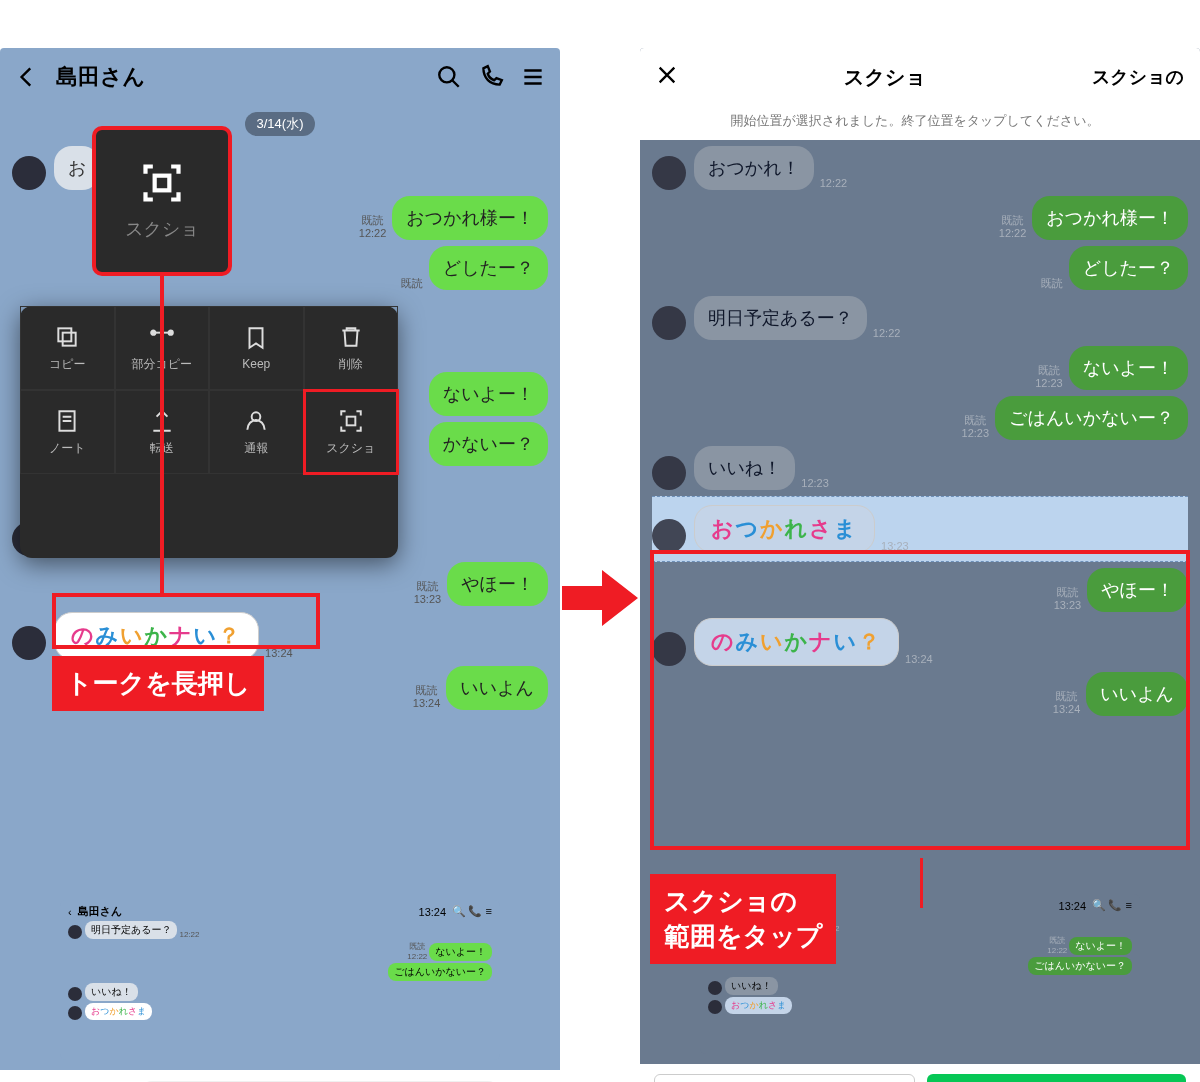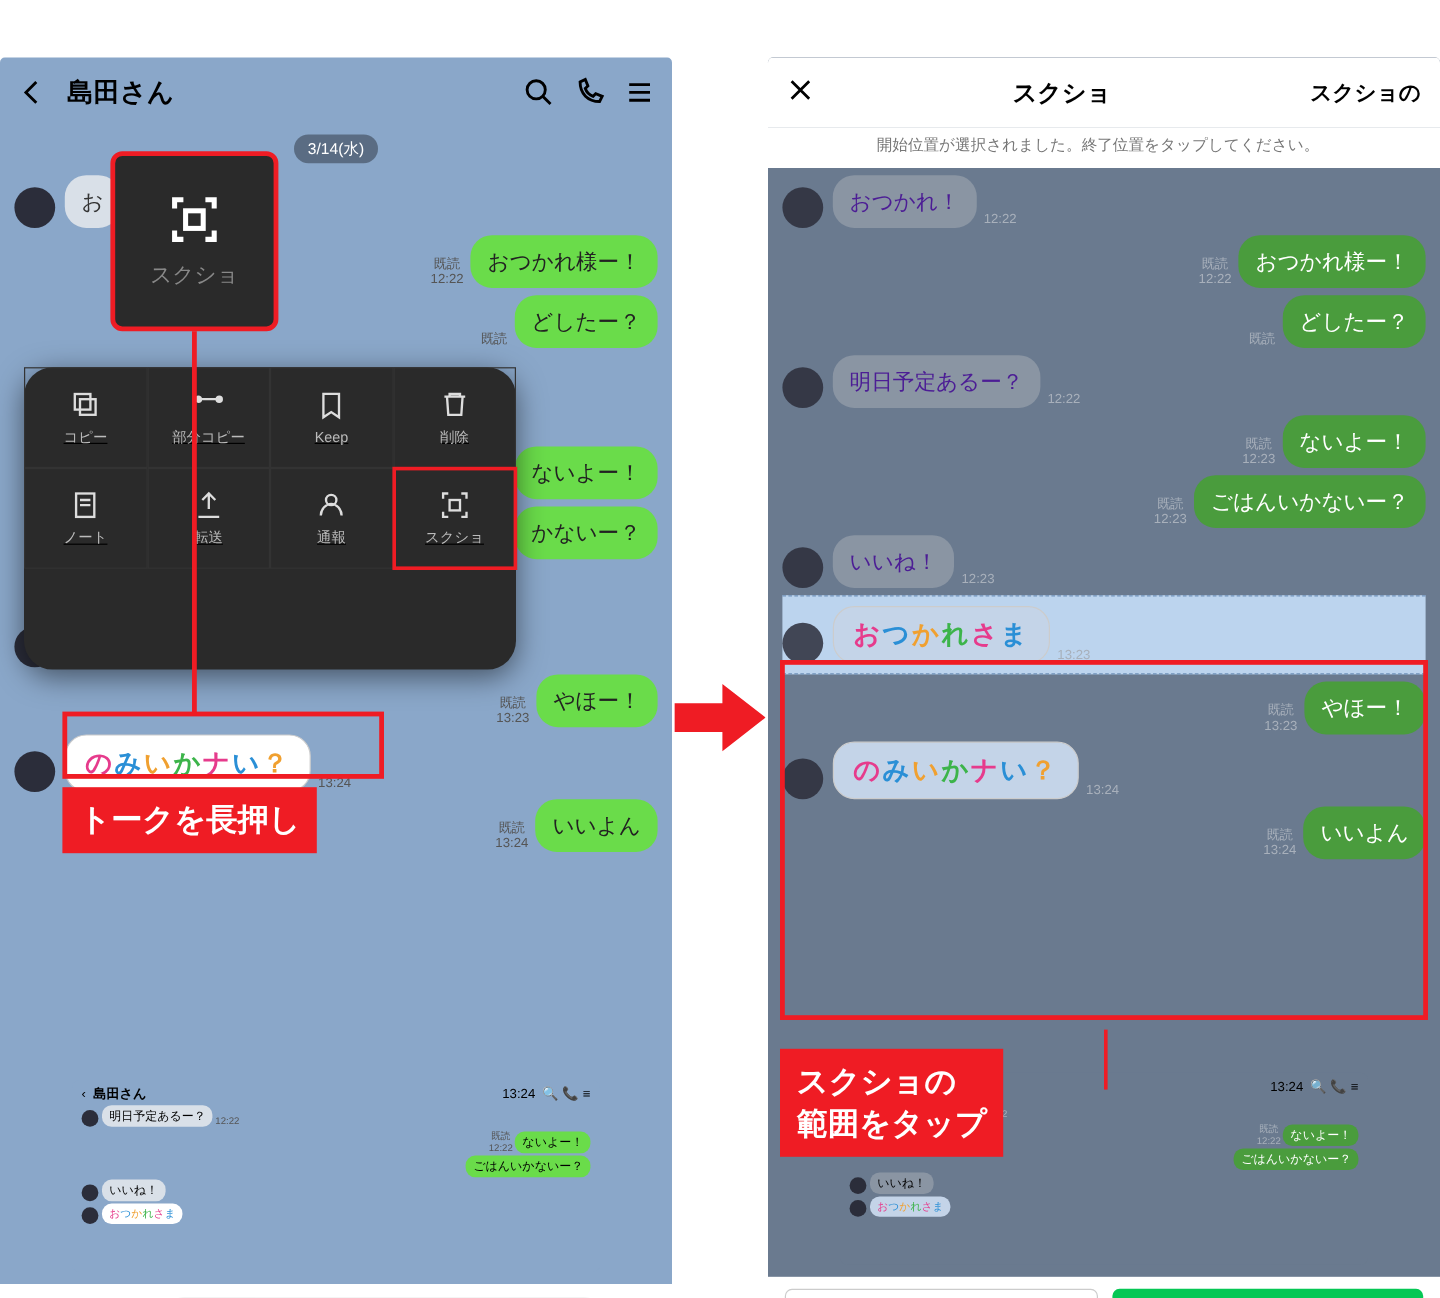--- a/index.html
+++ b/index.html
@@ -22,41 +22,41 @@
 
   .msgs { position: relative; padding: 0 12px; }
   .row { display: flex; align-items: flex-end; margin: 6px 0; position: relative; }
   .row.l { justify-content: flex-start; }
   .row.r { justify-content: flex-end; }
   .avatar { width: 34px; height: 34px; border-radius: 50%; background:#2b2d3a; margin-right: 8px; flex-shrink:0; }
   .avatar.dim { opacity:.85; }
   .bubble { padding: 10px 14px; border-radius: 18px; font-size: 18px; max-width: 320px; }
   .bubble.grey { background: #d9e0e8; color:#333; }
   .bubble.green { background: #6adc4a; color:#222; }
-  .phone.right .bubble.grey { background:#8a95a3; color:#4c1d95; }
+  .phone.right .bubble.grey { background:#8a95a3; color:#0f172a; }
   .phone.right .bubble.green { background:#4a9c3d; color:#fff; }
   .meta { font-size: 11px; color: #555; margin: 0 6px; text-align: center; line-height: 1.2; }
   .phone.right .meta { color:#a8b0bb; }
   .meta .read { display:block; }
 
   .bubble.deco { background:#fff; padding:8px 16px; font-size:22px; font-weight:700; letter-spacing:2px; font-family:"Comic Sans MS",cursive; border:1px solid #ccc; }
   .phone.right .bubble.deco { background:#c4d4e8; }
   .deco span:nth-child(1){color:#e63b8c}
   .deco span:nth-child(2){color:#2a8fd6}
   .deco span:nth-child(3){color:#f0a030}
   .deco span:nth-child(4){color:#3cb44a}
   .deco span:nth-child(5){color:#e63b8c}
   .deco span:nth-child(6){color:#2a8fd6}
   .deco span:nth-child(7){color:#f0a030}
   .deco span:nth-child(8){color:#3cb44a}
   .deco span:nth-child(9){color:#e63b8c}
   .deco span:nth-child(10){color:#2a8fd6}
 
   
-  .ctx { position:absolute; top:80px; left:20px; width:410px; background:#2a2a2a; border-radius:24px; box-shadow:0 6px 24px rgba(0,0,0,.5); z-index:50;text-decoration:underline; }
+  .ctx { position:absolute; top:80px; left:20px; width:378px; background:#2a2a2a; border-radius:12px; box-shadow:0 6px 24px rgba(0,0,0,.5); z-index:50; }
   .ctx-big { position:absolute; top:78px; left:92px; width:140px; height:150px; background:#2a2a2a; border-radius:10px; display:flex;flex-direction:column;align-items:center;justify-content:center;gap:12px; border:4px solid #ef1c24; z-index:60;}
   .ctx-big span{font-size:18px;}
   .ctx-big svg{width:44px;height:44px;stroke:#fff;fill:none;stroke-width:2.3;}
   .ctx-big .lbl{color:#888;}
   .ctx-grid { display:grid; grid-template-columns:repeat(4,1fr); }
   .ctx-cell { height:84px; display:flex;flex-direction:column;align-items:center;justify-content:center;gap:6px;color:#bbb;font-size:12px; border:1px solid #333; position:relative;}
   .ctx-cell svg{width:26px;height:26px;stroke:#ddd;fill:none;stroke-width:1.8;}
   .ctx-cell.hl { outline:3px solid #ef1c24; outline-offset:-2px; z-index:2;}
   .ctx-link-line{position:absolute;left:160px;top:228px;width:4px;height:320px;background:#ef1c24;z-index:55;}
 

